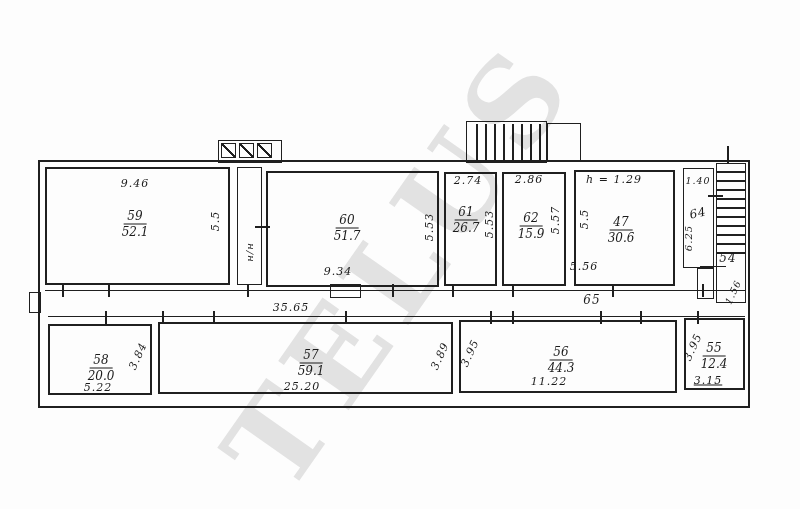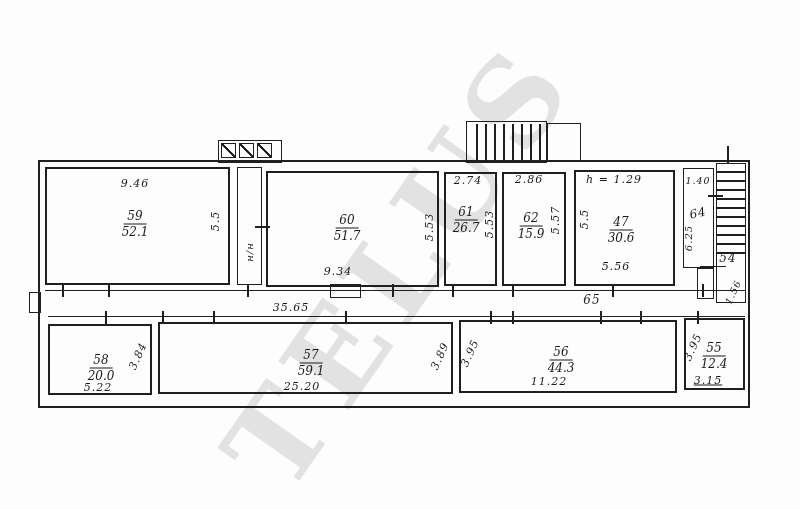--- a/index.html
+++ b/index.html
@@ -139,21 +139,21 @@
   <div class="dim" style="left:135px;top:183px;">9.46</div>
   <div class="dim r90" style="left:215px;top:221px;">5.5</div>
   <div class="dim" style="left:338px;top:271px;">9.34</div>
   <div class="dim r90" style="left:429px;top:227px;">5.53</div>
   <div class="dim" style="left:468px;top:180px;">2.74</div>
   <div class="dim r90" style="left:489px;top:224px;">5.53</div>
   <div class="dim" style="left:529px;top:179px;">2.86</div>
   <div class="dim r90" style="left:555px;top:220px;">5.57</div>
   <div class="dim" style="left:614px;top:179px;">h = 1.29</div>
   <div class="dim r90" style="left:584px;top:219px;">5.5</div>
-  <div class="dim" style="left:616px;top:266px;">5.56</div>
+  <div class="dim" style="left:584px;top:266px;">5.56</div>
   <div class="dim" style="left:698px;top:180px;font-size:9.5px;">1.40</div>
   <div class="dim r90" style="left:688px;top:238px;font-size:10px;">6.25</div>
   <div class="dim r65d" style="left:733px;top:292px;font-size:9.5px;">1.56</div>
   <div class="dim" style="left:291px;top:307px;">35.65</div>
   <div class="dim" style="left:98px;top:387px;">5.22</div>
   <div class="dim r65d" style="left:138px;top:356px;">3.84</div>
   <div class="dim" style="left:302px;top:386px;">25.20</div>
   <div class="dim r65d" style="left:440px;top:356px;">3.89</div>
   <div class="dim" style="left:549px;top:381px;">11.22</div>
   <div class="dim r65d" style="left:470px;top:353px;">3.95</div>

